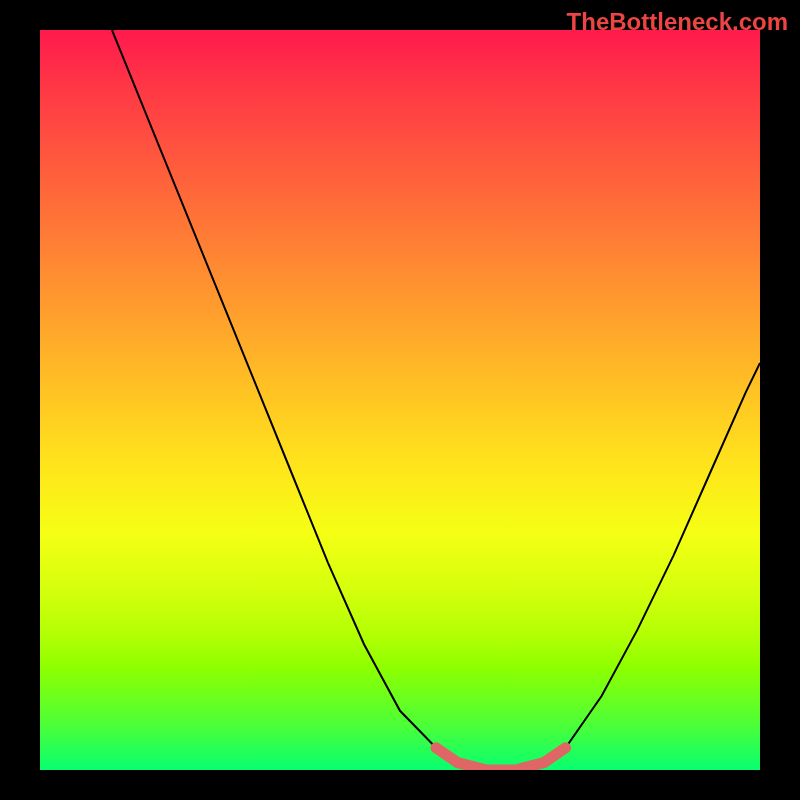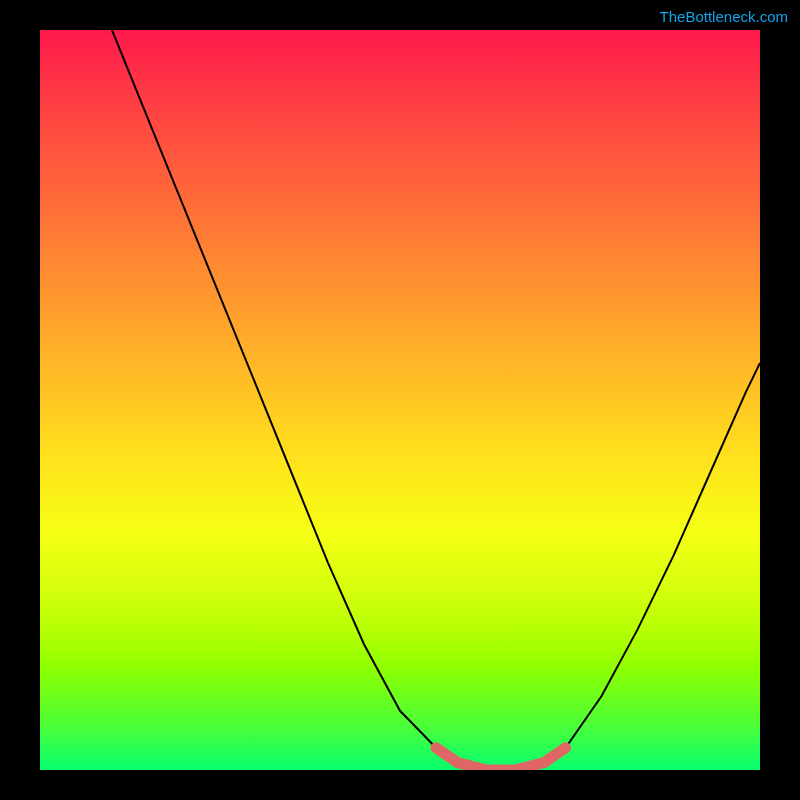--- a/index.html
+++ b/index.html
@@ -8,23 +8,23 @@
     height: 800px;
     background: #000;
     position: relative;
     overflow: hidden;
     font-family: Arial, sans-serif;
   }
   .watermark {
     position: absolute;
     top: 8px;
     right: 12px;
-    color: #0ea5e9;
-    font-size: 15px;
-    font-weight: normal;
+    color: #ef4444;
+    font-size: 24px;
+    font-weight: bold;
     z-index: 10;
   }
   .plot-area {
     position: absolute;
     left: 40px;
     top: 30px;
     width: 720px;
     height: 740px;
   }
   .gradient-bg {

